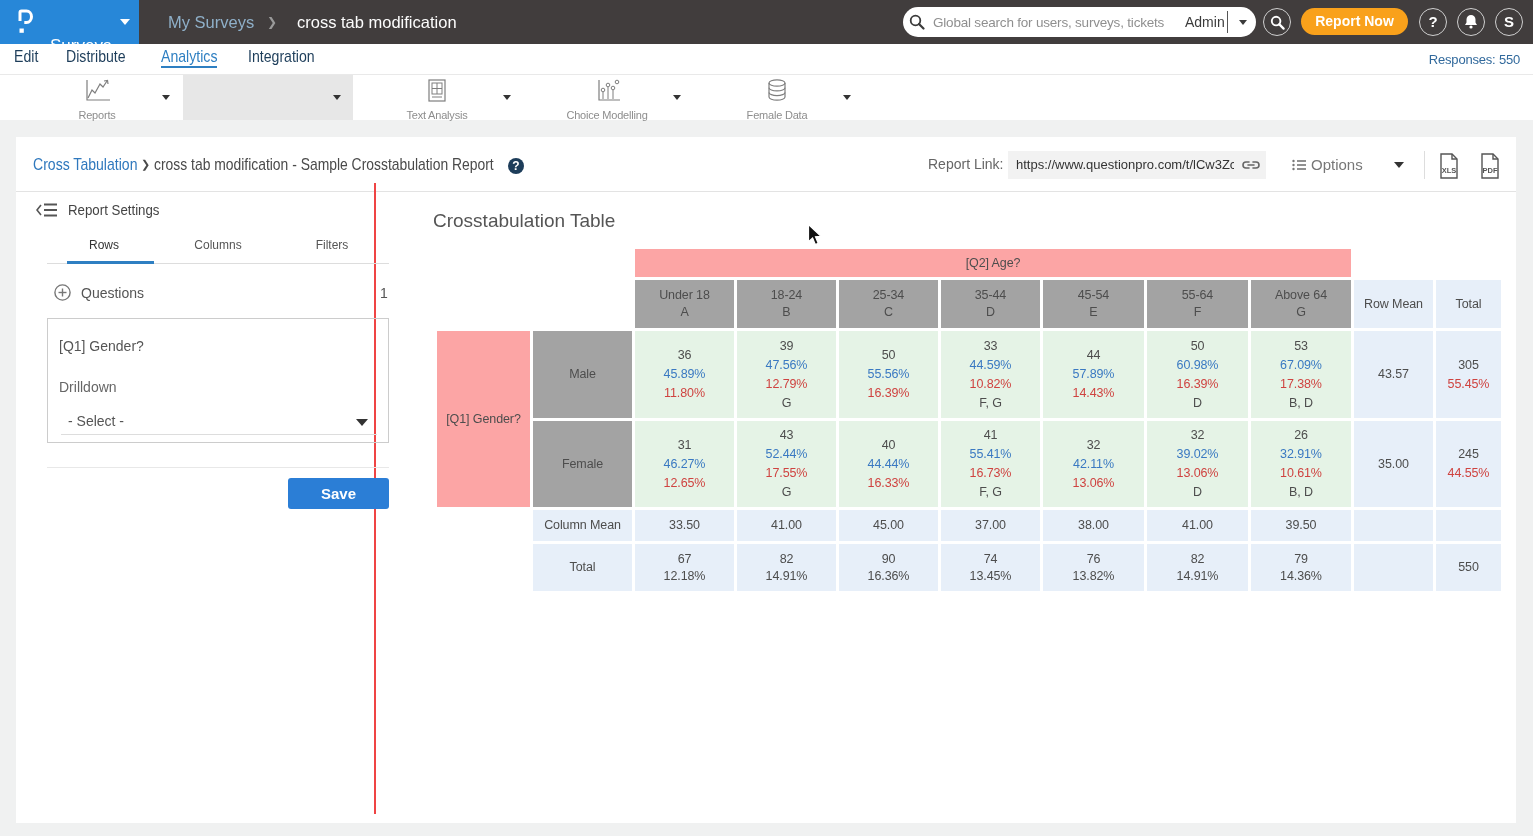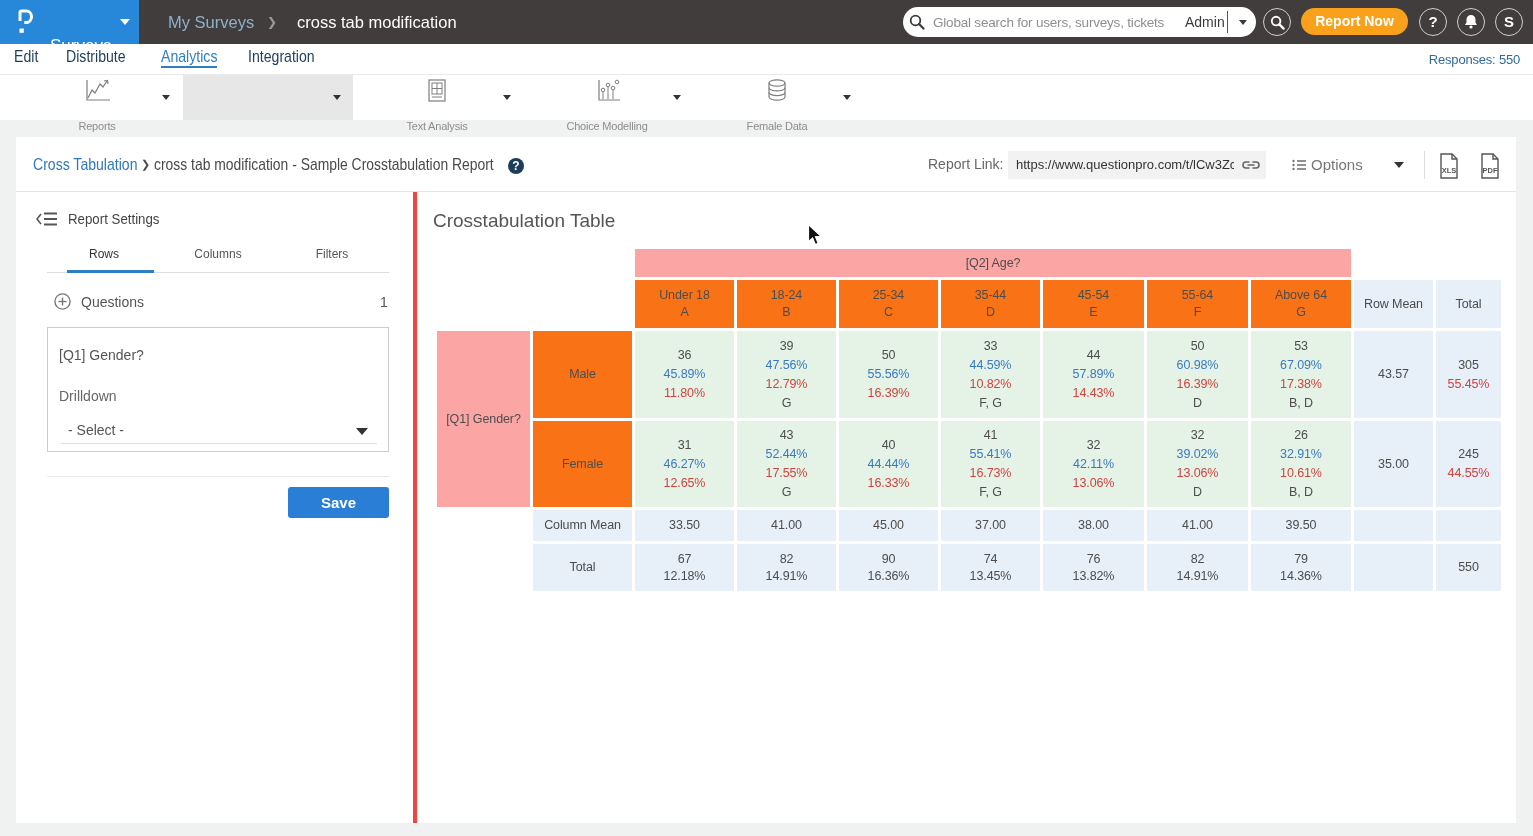--- a/index.html
+++ b/index.html
@@ -26,39 +26,39 @@
 .menurow { position:absolute; left:0; top:44px; width:1533px; height:31px; background:#fff; border-bottom:1px solid #e9e9e9; }
 .menurow .item { position:absolute; top:0; height:25px; line-height:25px; font-size:17px; color:#1d3d5a; transform:scaleX(0.83); transform-origin:0 50%; }
 .menurow .active { color:#2e7fc2; }
 .aunder { position:absolute; left:161px; top:22px; width:56px; height:2px; background:#2e7fc2; }
 .responses { position:absolute; right:13px; top:0; height:31px; line-height:31px; font-size:13px; color:#31699c; letter-spacing:-0.2px; }
 
 
 .tabbar { position:absolute; left:0; top:75px; width:1533px; height:45px; background:#fff; }
 .tabactive { position:absolute; left:183px; top:0; width:170px; height:45px; background:#e7e7e7; }
 .tab { position:absolute; top:3px; width:120px; text-align:center; }
-.tab .lbl { font-size:11px; color:#8d8d8d; margin-top:12px; letter-spacing:-0.2px; }
+.tab .lbl { font-size:11px; color:#8d8d8d; margin-top:1px; letter-spacing:-0.2px; }
 .tabcaret { position:absolute; top:20px; width:0; height:0; border-left:4.5px solid transparent; border-right:4.5px solid transparent; border-top:5.5px solid #333; }
 
 
 .card { position:absolute; left:16px; top:137px; width:1500px; height:686px; background:#fff; }
 .bcrow { position:absolute; left:0; top:0; width:1500px; height:55px; border-bottom:1px solid #e3e3e3; }
 .bc-link { position:absolute; left:17px; top:0; height:55px; line-height:55px; font-size:17px; color:#2f78bd; transform:scaleX(0.827); transform-origin:0 50%; }
 .bc-sep { position:absolute; left:125px; top:0; height:55px; line-height:55px; font-size:11px; color:#4a4a4a; }
 .bc-title { position:absolute; left:138px; top:0; height:55px; line-height:55px; font-size:17px; color:#4a4a4a; transform:scaleX(0.817); transform-origin:0 50%; }
 .bc-q { position:absolute; left:492px; top:21px; width:16px; height:16px; border-radius:50%; background:#1d3d5a; color:#fff; font-size:12px; font-weight:bold; text-align:center; line-height:16px; }
 .rl-label { position:absolute; left:912px; top:0; height:55px; line-height:55px; font-size:14px; color:#666; }
 .rl-box { position:absolute; left:992px; top:14px; width:258px; height:28px; background:#f2f2f2; }
 .rl-box .url { position:absolute; left:8px; top:0; height:28px; line-height:28px; font-size:13px; color:#333; white-space:nowrap; overflow:hidden; width:218px; }
 .opt { position:absolute; left:1276px; top:0; height:55px; line-height:55px; font-size:15px; color:#777; }
 .optcaret { position:absolute; left:1378px; top:25px; width:0; height:0; border-left:5px solid transparent; border-right:5px solid transparent; border-top:6px solid #333; }
 .rl-vline { position:absolute; left:1408px; top:14px; width:1px; height:28px; background:#ddd; }
 
 
-.lpanel { position:absolute; left:0; top:55px; width:401px; height:631px; border-right:4px solid #ef4444; }
+.lpanel { position:absolute; left:0; top:46px; width:360px; height:631px; border-right:2px solid #ef4444; }
 .rs-title { position:absolute; left:52px; top:18px; font-size:15px; color:#444; transform:scaleX(0.885); transform-origin:0 50%; }
 .ptabs { position:absolute; left:31px; top:51px; width:342px; height:30px; border-bottom:1px solid #ddd; }
 .ptab { position:absolute; top:4px; width:114px; text-align:center; font-size:12px; color:#555; }
 .ptab.on { color:#333; }
 .bluebar { position:absolute; left:20px; top:27px; width:87px; height:3px; background:#2e7fc2; }
 .q-plus { position:absolute; left:38px; top:101px; }
 .q-label { position:absolute; left:65px; top:102px; font-size:14px; color:#555; }
 .q-count { position:absolute; left:364px; top:102px; font-size:14px; color:#555; }
 .qbox { position:absolute; left:31px; top:135px; width:342px; height:125px; border:1px solid #ccc; }
 .qbox .qname { position:absolute; left:11px; top:19px; font-size:14px; color:#555; }
@@ -69,21 +69,21 @@
 .savebtn { position:absolute; left:272px; top:295px; width:101px; height:31px; background:#2b7ed6; border-radius:3px; color:#fff; font-size:15px; font-weight:bold; text-align:center; line-height:31px; }
 
 
 .ttitle { position:absolute; left:417px; top:73px; font-size:19px; color:#555; }
 .grid { position:absolute; left:421px; top:112px; display:grid;
   grid-template-columns:93px 99px 99px 99px 99px 99px 101px 101px 100px 79px 65px;
   grid-template-rows:28px 48px 87px 86px 31px 47px;
   gap:3px; background:#fff; font-size:12.5px; color:#4d4d4d; letter-spacing:-0.1px; }
 .c { display:flex; flex-direction:column; align-items:center; justify-content:center; text-align:center; line-height:19px; }
 .bgB { background:#fca5a5; }
-.bgG { background:#f97316; }
+.bgG { background:#a3a3a3; }
 .bgN { background:#e5f3e6; }
 .bgP { background:#e7eff9; }
 .blu { color:#3a79c2; }
 .red { color:#cf4340; }
 .hdr2 { line-height:17px; }
 .lh17 { line-height:17px; }
 </style>
 </head>
 <body>
 

